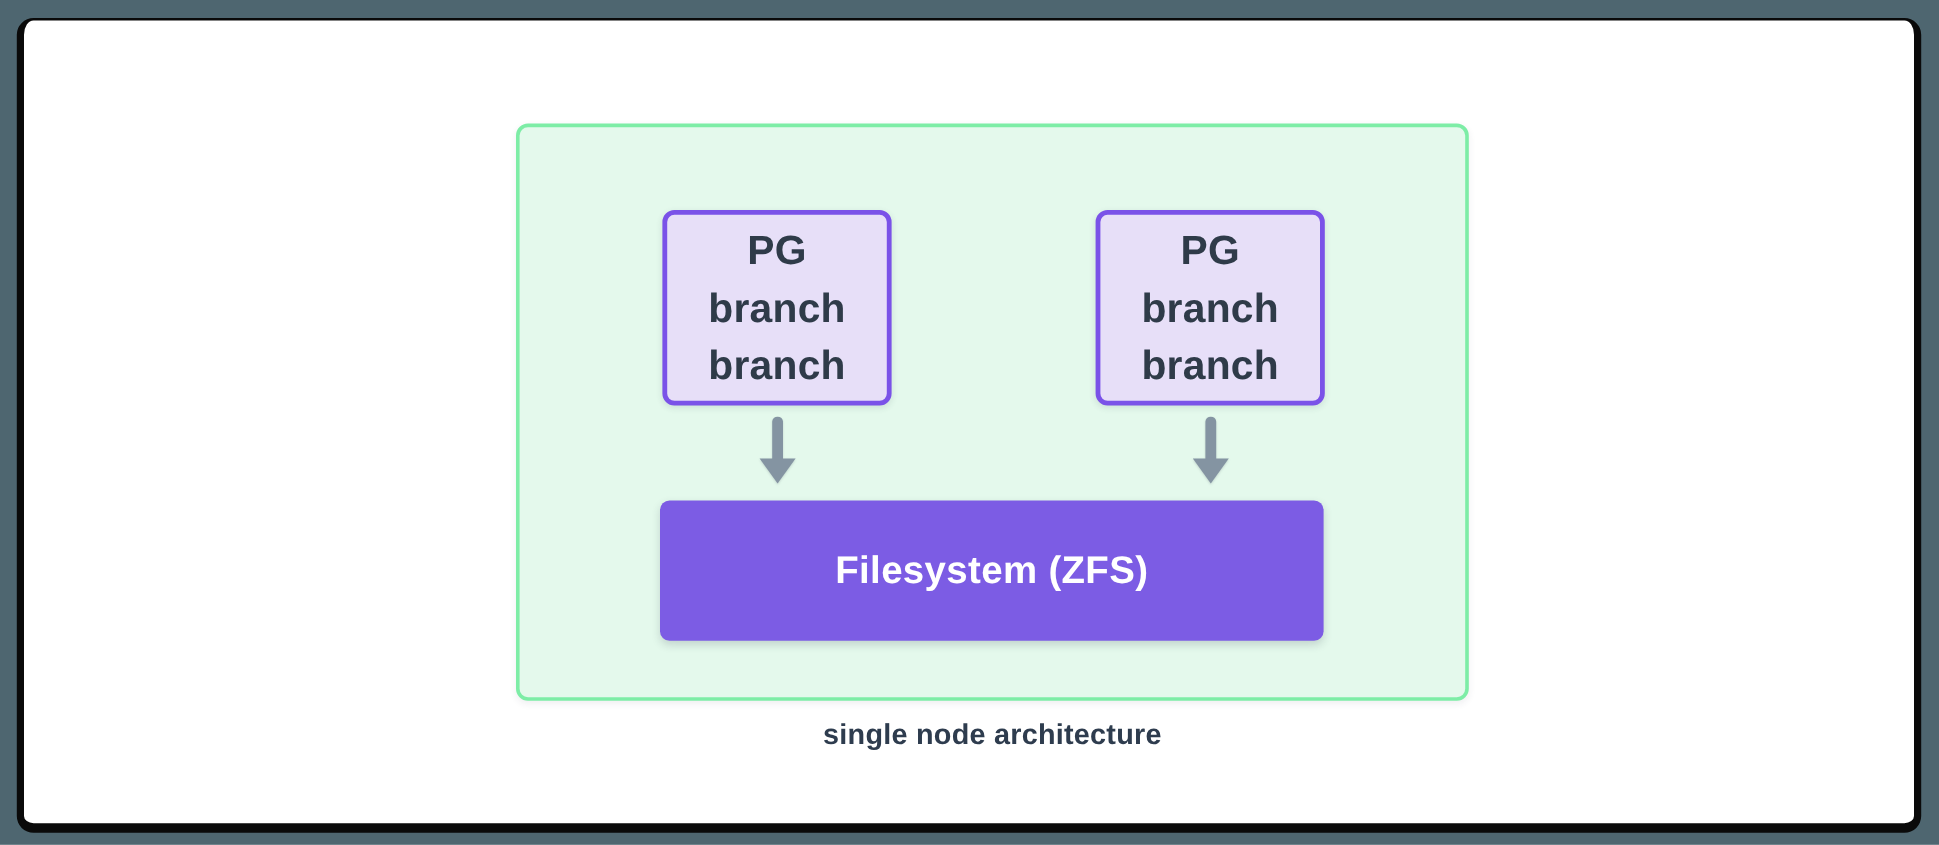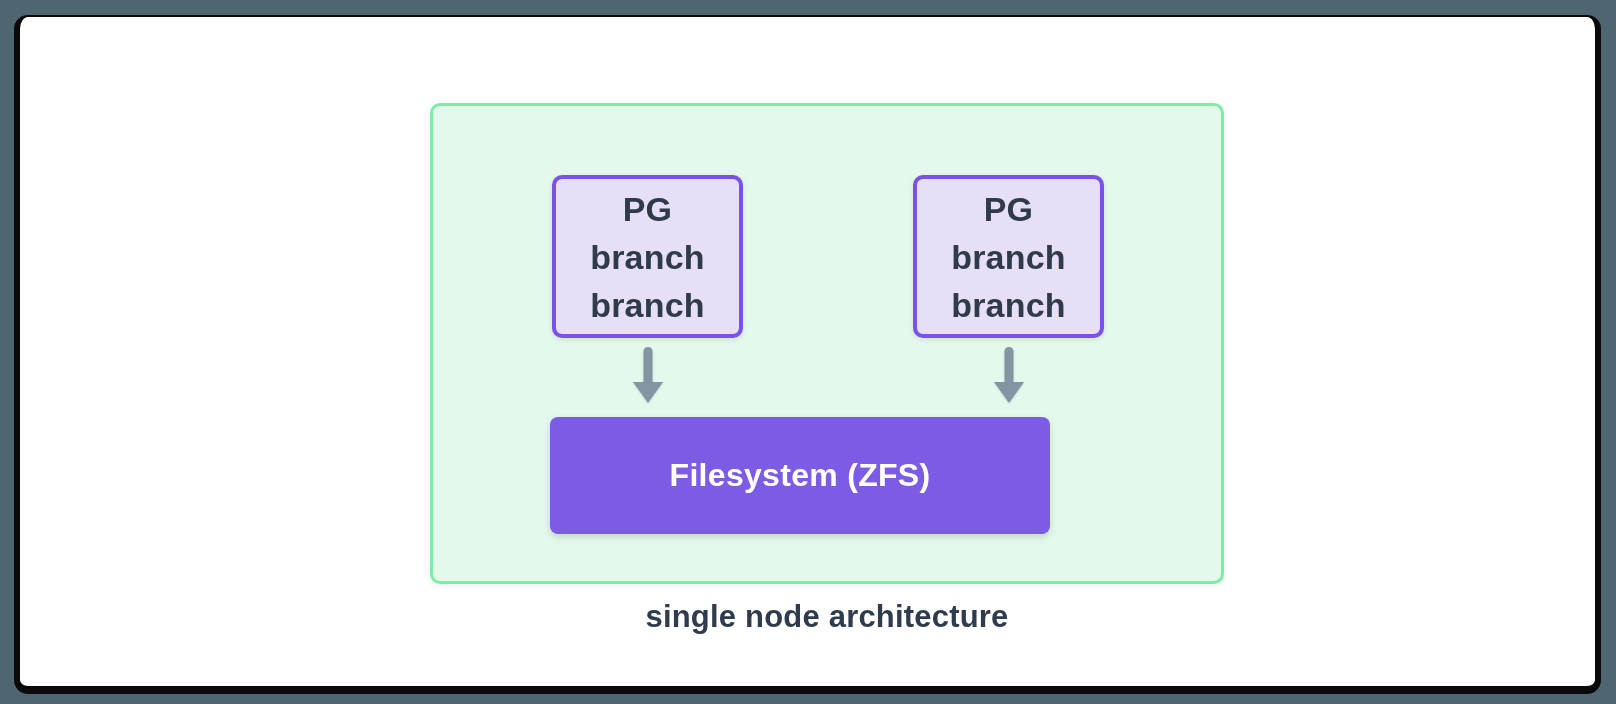--- a/index.html
+++ b/index.html
@@ -68,40 +68,40 @@
     position:absolute;
     top:330px;
     width:34px; height:57px;
   }
   .arrow.a1{ left:611px; }
   .arrow.a2{ left:972px; }
   .arrow svg{ display:block; filter:drop-shadow(0 1px 1px rgba(45,55,72,.18)); }
   .fs-node{
     position:absolute;
     left:530px; top:400px;
-    width:500px; height:117px;
+    width:553px; height:117px;
     background:var(--fs-fill);
     border-radius:8px;
     display:flex;
     align-items:center;
     justify-content:center;
     box-shadow:0 3px 7px rgba(45,55,72,.18);
   }
   .fs-node span{
     color:var(--fs-text);
     font-size:32px;
     font-weight:700;
     letter-spacing:.3px;
   }
   .caption{
     position:absolute;
     left:410px; top:582px;
     width:794px;
     text-align:center;
-    font-size:31px;
+    font-size:24px;
     font-weight:700;
     color:var(--caption-text);
     letter-spacing:.2px;
   }
 </style>
 </head>
 <body>
 
 <div class="card">
 

